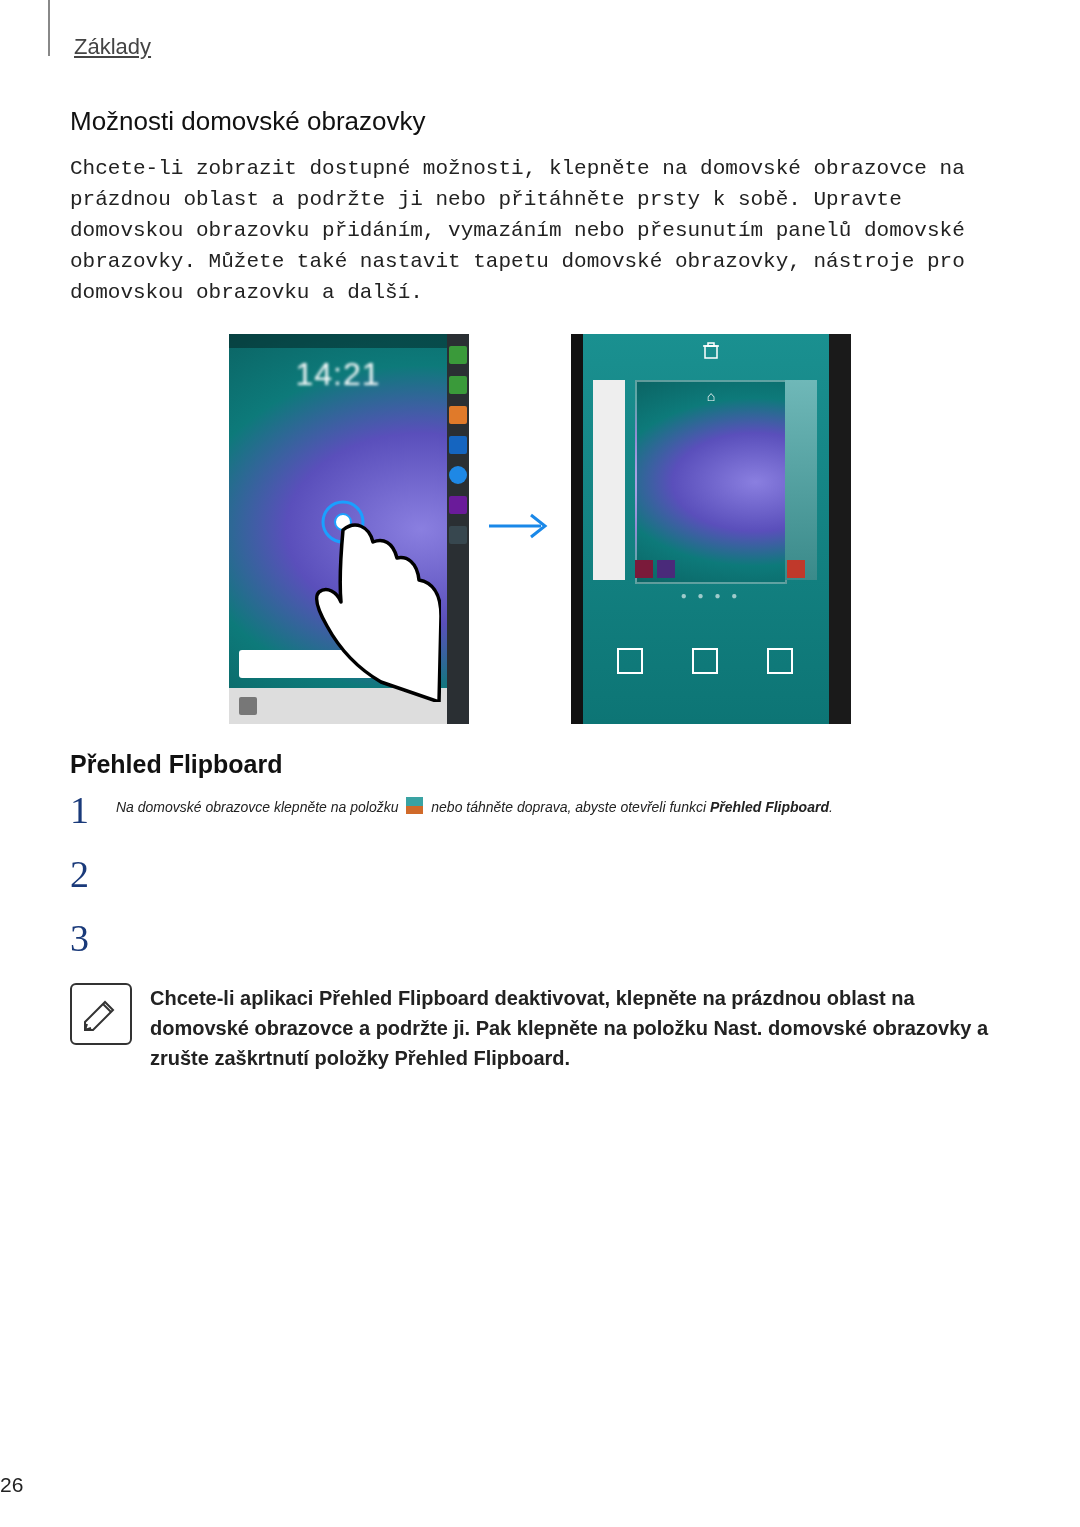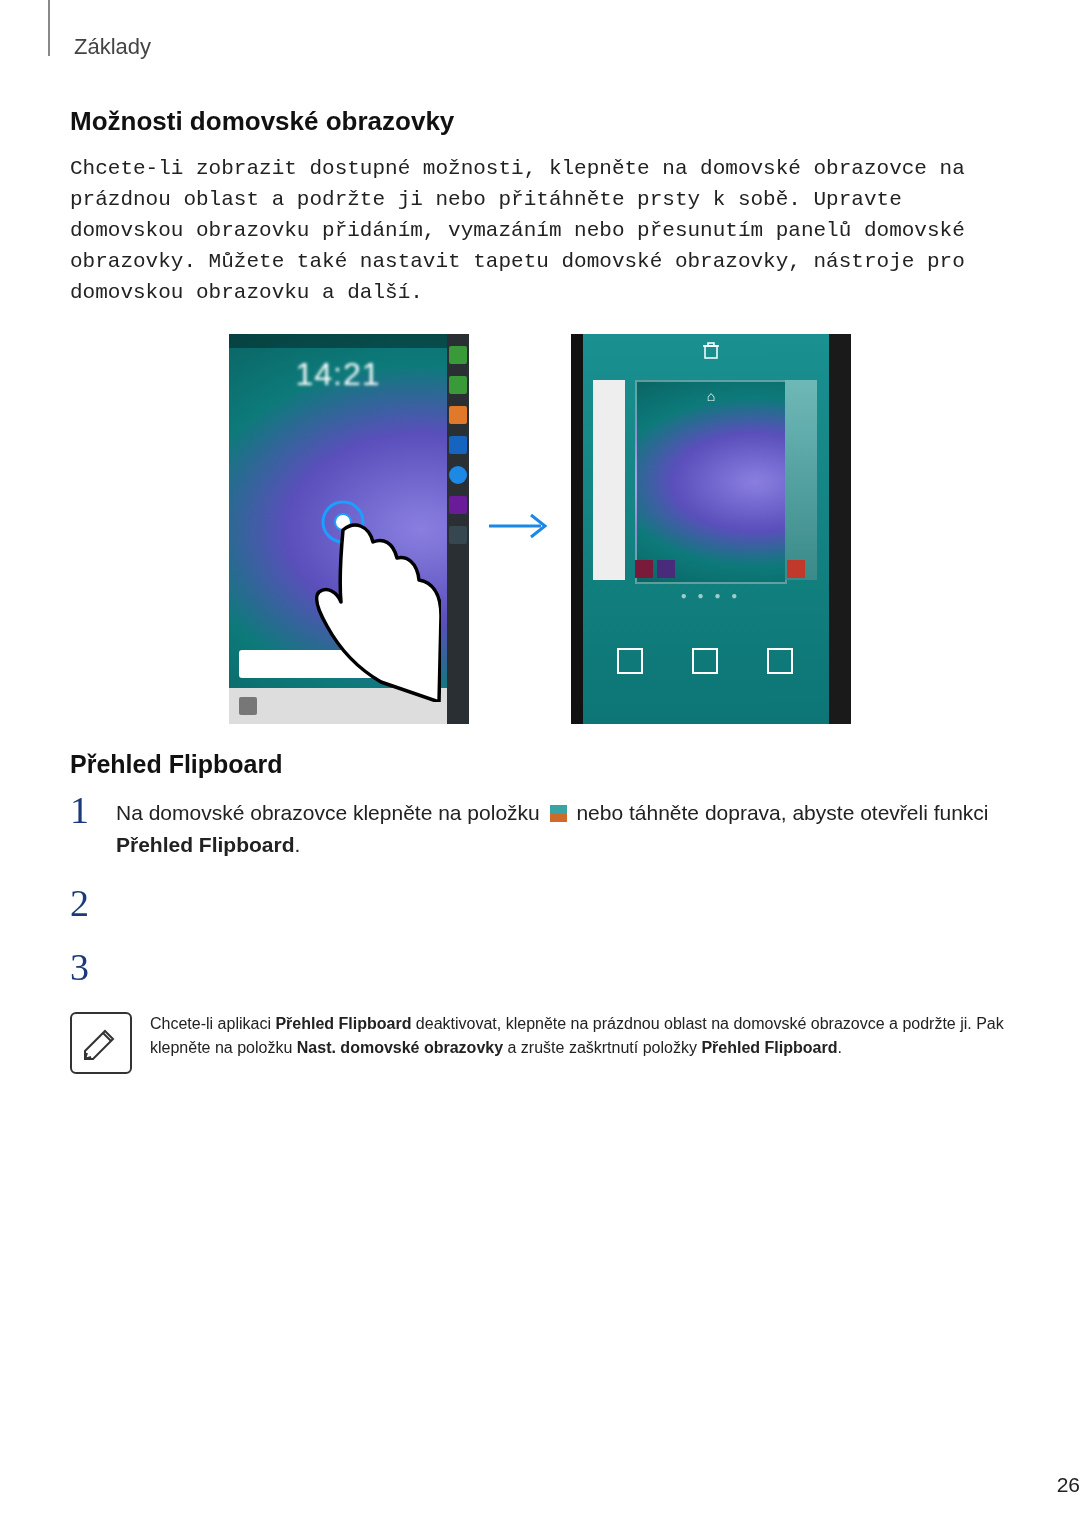--- a/index.html
+++ b/index.html
@@ -10,24 +10,24 @@
     position:relative;
   }
   .side-rule{
     position:absolute;left:48px;top:0;width:2px;height:56px;
     background:#888;
   }
   .page{
     padding:34px 70px 0 70px;
   }
   .header{
-    font-size:22px;color:#444;margin:0 0 46px 4px;
+    font-size:22px;color:#444;margin:0 0 46px 4px;text-decoration:underline;
   }
   h2.section{
-    font-size:26px;font-weight:700;color:#111;margin:0 0 16px 0;
+    font-size:26px;font-weight:400;color:#111;margin:0 0 16px 0;
   }
   p.body{
     font-size:21px;line-height:1.48;color:#222;margin:0 0 26px 0;font-family:Liberation Mono, monospace;
   }
   h3.sub{
     font-size:25px;font-weight:700;color:#111;margin:26px 0 12px 0;
   }
   .figure-row{
     display:flex;align-items:center;justify-content:center;
     gap:18px;margin:8px 0 18px 0;
@@ -82,34 +82,34 @@
   .device2 .swatch{position:absolute;top:226px;width:18px;height:18px;}
   .device2 .swatch.s1{left:64px;background:#7a1a3a;}
   .device2 .swatch.s2{left:86px;background:#4a2a7a;}
   .device2 .swatch.s3{right:46px;background:#c0392b;}
   .steps{margin-top:10px;}
   .step{display:flex;align-items:flex-start;margin:10px 0 24px 0;}
   .step .num{
     font-size:38px;color:#1a3a7a;font-weight:400;min-width:46px;line-height:1.05;
     font-family:Georgia,serif;
   }
-  .step .txt{font-size:21px;line-height:1.5;flex:1;padding-top:6px;}
+  .step .txt{font-size:14px;line-height:1.5;flex:1;padding-top:6px;font-style:italic;}
   .step .txt b{font-weight:700;}
   .inline-icon{display:inline-block;width:17px;height:17px;vertical-align:-2px;
     background:linear-gradient(#3aa3a3 50%,#d06a2a 50%);margin:0 4px;}
   .note{display:flex;align-items:flex-start;gap:18px;margin-top:8px;}
   .note-icon{
     width:58px;height:58px;flex-shrink:0;
     border:2px solid #333;border-radius:6px;
     display:flex;align-items:center;justify-content:center;
   }
   .note-icon svg{width:40px;height:40px;}
-  .note .txt{font-size:16px;line-height:1.5;flex:1;}
+  .note .txt{font-size:20px;line-height:1.5;flex:1;font-weight:bold;}
   .pagenum{
-    position:absolute;bottom:30px;left:0;right:0;text-align:right;
+    position:absolute;bottom:30px;left:0;right:0;text-align:left;
     font-size:21px;color:#222;
   }
 </style>
 </head>
 <body>
 
 <div class="side-rule"></div>
 
 <div class="page">
 

